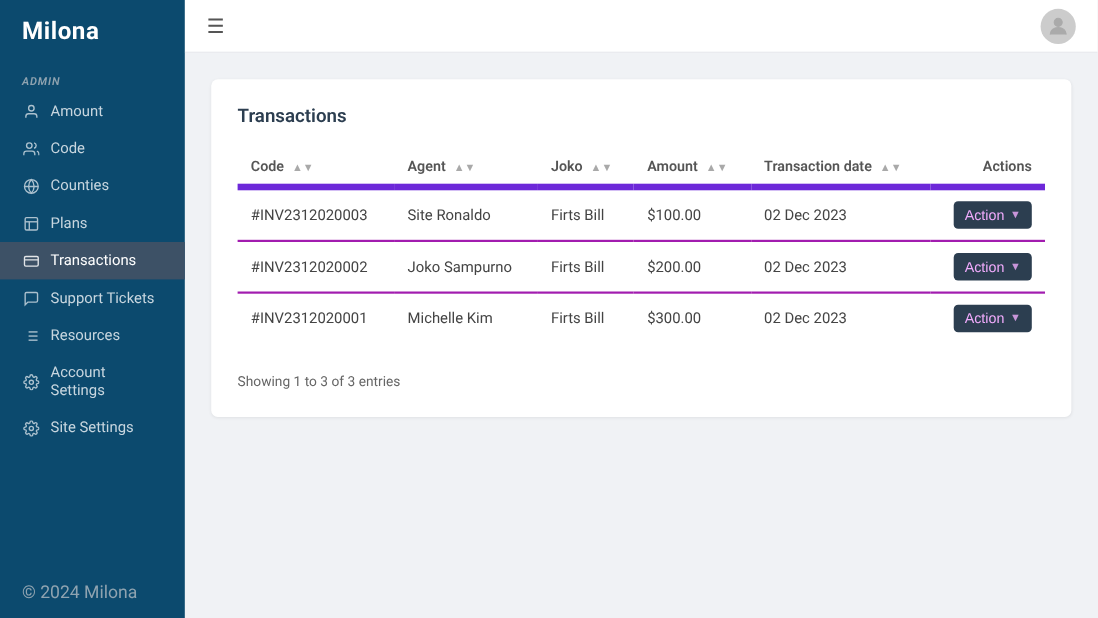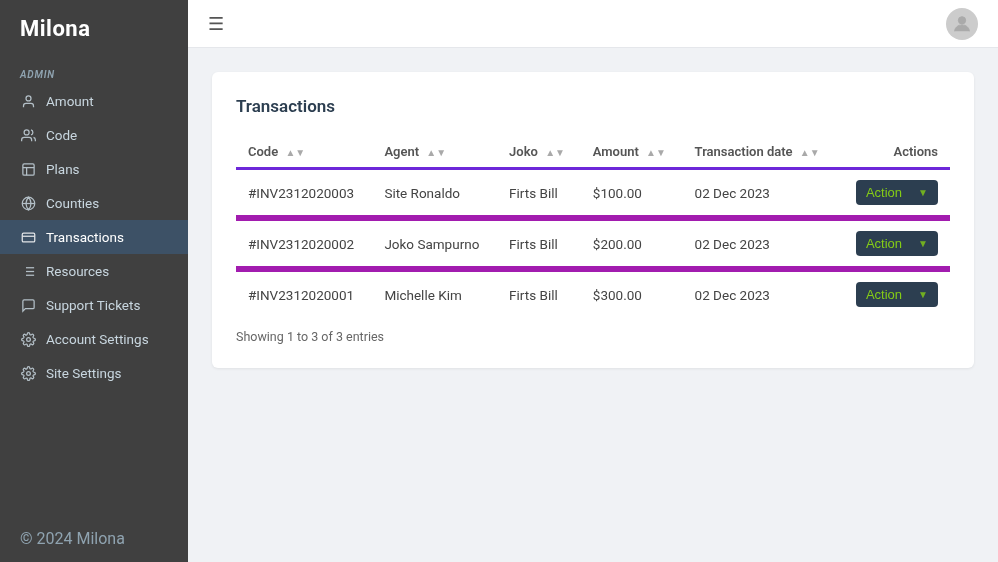--- a/index.html
+++ b/index.html
@@ -1,21 +1,21 @@
 <!DOCTYPE html>
 <html><head>
   <meta charset="utf-8">
   <style>
     * { box-sizing: border-box; margin: 0; padding: 0; }
     body { font-family: -apple-system, BlinkMacSystemFont, 'Segoe UI', Roboto, sans-serif; display: flex; height: 562px; width: 998px; overflow: hidden; background: #f0f2f5; }
 
     
     .sidebar {
-      width: 188px;
-      background: #404040;
+      width: 168px;
+      background: #0c4a6e;
       color: #fff;
       display: flex;
       flex-direction: column;
       flex-shrink: 0;
       height: 100%;
     }
     .sidebar-logo {
       padding: 16px 20px;
       font-size: 22px;
       font-weight: 700;
@@ -125,60 +125,60 @@
       width: 100%;
       border-collapse: collapse;
       font-size: 13.5px;
     }
     thead th {
       text-align: left;
       padding: 8px 12px;
       color: #555;
       font-weight: 600;
       font-size: 13px;
-      border-bottom: 3px solid #6d28d9;
+      border-bottom: 6px solid #6d28d9;
       white-space: nowrap;
     }
     thead th .sort-icon {
       display: inline-block;
       margin-left: 4px;
       opacity: 0.5;
       font-size: 10px;
     }
     tbody tr {
-      border-bottom: 6px solid #a21caf;
+      border-bottom: 2px solid #a21caf;
     }
     tbody tr:last-child { border-bottom: none; }
     tbody td {
       padding: 10px 12px;
       color: #444;
       font-size: 13.5px;
     }
     .actions-col { text-align: right; }
 
     
     .action-btn {
       background: #2c3e50;
-      color: #84cc16;
+      color: #f0abfc;
       border: none;
       border-radius: 4px;
       padding: 5px 10px;
       font-size: 13px;
       cursor: pointer;
       display: inline-flex;
       align-items: center;
-      gap: 16px;
+      gap: 5px;
     }
     .action-btn .dropdown-arrow {
       font-size: 10px;
       opacity: 0.8;
     }
 
     .table-footer {
-      margin-top: 12px;
+      margin-top: 28px;
       font-size: 12.5px;
       color: #666;
     }
   </style>
 </head>
 <body>
 
 <aside class="sidebar">
   <div class="sidebar-logo">Milona</div>
   <div class="sidebar-section-label">Admin</div>
@@ -198,66 +198,66 @@
           <circle cx="9" cy="7" r="4"></circle>
           <path d="M23 21v-2a4 4 0 0 0-3-3.87"></path>
           <path d="M16 3.13a4 4 0 0 1 0 7.75"></path>
         </svg>
     </span>
     <span>Code</span>
   </div>
   <div class="sidebar-item">
     <span class="sidebar-icon">
       <svg width="15" height="15" viewBox="0 0 24 24" fill="none" stroke="currentColor" stroke-width="2">
+          <circle cx="12" cy="12" r="10"></circle>
+          <path d="M2 12h20"></path>
+          <path d="M12 2a15.3 15.3 0 0 1 4 10 15.3 15.3 0 0 1-4 10 15.3 15.3 0 0 1-4-10 15.3 15.3 0 0 1 4-10z"></path>
+        </svg>
+    </span>
+    <span>Counties</span>
+  </div>
+  <div class="sidebar-item">
+    <span class="sidebar-icon">
+      <svg width="15" height="15" viewBox="0 0 24 24" fill="none" stroke="currentColor" stroke-width="2">
           <rect x="3" y="3" width="18" height="18" rx="2"></rect>
           <path d="M3 9h18"></path>
           <path d="M9 21V9"></path>
         </svg>
     </span>
     <span>Plans</span>
   </div>
-  <div class="sidebar-item">
-    <span class="sidebar-icon">
-      <svg width="15" height="15" viewBox="0 0 24 24" fill="none" stroke="currentColor" stroke-width="2">
-          <circle cx="12" cy="12" r="10"></circle>
-          <path d="M2 12h20"></path>
-          <path d="M12 2a15.3 15.3 0 0 1 4 10 15.3 15.3 0 0 1-4 10 15.3 15.3 0 0 1-4-10 15.3 15.3 0 0 1 4-10z"></path>
-        </svg>
-    </span>
-    <span>Counties</span>
-  </div>
   <div class="sidebar-item active">
     <span class="sidebar-icon">
       <svg width="15" height="15" viewBox="0 0 24 24" fill="none" stroke="currentColor" stroke-width="2">
           <rect x="2" y="5" width="20" height="14" rx="2"></rect>
           <path d="M2 10h20"></path>
         </svg>
     </span>
     <span>Transactions</span>
+  </div>
+  <div class="sidebar-item">
+    <span class="sidebar-icon">
+      <svg width="15" height="15" viewBox="0 0 24 24" fill="none" stroke="currentColor" stroke-width="2">
+          <path d="M21 15a2 2 0 0 1-2 2H7l-4 4V5a2 2 0 0 1 2-2h14a2 2 0 0 1 2 2z"></path>
+        </svg>
+    </span>
+    <span>Support Tickets</span>
   </div>
   <div class="sidebar-item">
     <span class="sidebar-icon">
       <svg width="15" height="15" viewBox="0 0 24 24" fill="none" stroke="currentColor" stroke-width="2">
           <line x1="8" y1="6" x2="21" y2="6"></line>
           <line x1="8" y1="12" x2="21" y2="12"></line>
           <line x1="8" y1="18" x2="21" y2="18"></line>
           <line x1="3" y1="6" x2="3.01" y2="6"></line>
           <line x1="3" y1="12" x2="3.01" y2="12"></line>
           <line x1="3" y1="18" x2="3.01" y2="18"></line>
         </svg>
     </span>
     <span>Resources</span>
-  </div>
-  <div class="sidebar-item">
-    <span class="sidebar-icon">
-      <svg width="15" height="15" viewBox="0 0 24 24" fill="none" stroke="currentColor" stroke-width="2">
-          <path d="M21 15a2 2 0 0 1-2 2H7l-4 4V5a2 2 0 0 1 2-2h14a2 2 0 0 1 2 2z"></path>
-        </svg>
-    </span>
-    <span>Support Tickets</span>
   </div>
   <div class="sidebar-item">
     <span class="sidebar-icon">
       <svg width="15" height="15" viewBox="0 0 24 24" fill="none" stroke="currentColor" stroke-width="2">
           <circle cx="12" cy="12" r="3"></circle>
           <path d="M19.4 15a1.65 1.65 0 0 0 .33 1.82l.06.06a2 2 0 0 1-2.83 2.83l-.06-.06a1.65 1.65 0 0 0-1.82-.33 1.65 1.65 0 0 0-1 1.51V21a2 2 0 0 1-4 0v-.09A1.65 1.65 0 0 0 9 19.4a1.65 1.65 0 0 0-1.82.33l-.06.06a2 2 0 0 1-2.83-2.83l.06-.06A1.65 1.65 0 0 0 4.68 15a1.65 1.65 0 0 0-1.51-1H3a2 2 0 0 1 0-4h.09A1.65 1.65 0 0 0 4.6 9a1.65 1.65 0 0 0-.33-1.82l-.06-.06a2 2 0 0 1 2.83-2.83l.06.06A1.65 1.65 0 0 0 9 4.68a1.65 1.65 0 0 0 1-1.51V3a2 2 0 0 1 4 0v.09a1.65 1.65 0 0 0 1 1.51 1.65 1.65 0 0 0 1.82-.33l.06-.06a2 2 0 0 1 2.83 2.83l-.06.06A1.65 1.65 0 0 0 19.4 9a1.65 1.65 0 0 0 1.51 1H21a2 2 0 0 1 0 4h-.09a1.65 1.65 0 0 0-1.51 1z"></path>
         </svg>
     </span>
     <span>Account Settings</span>
   </div>

